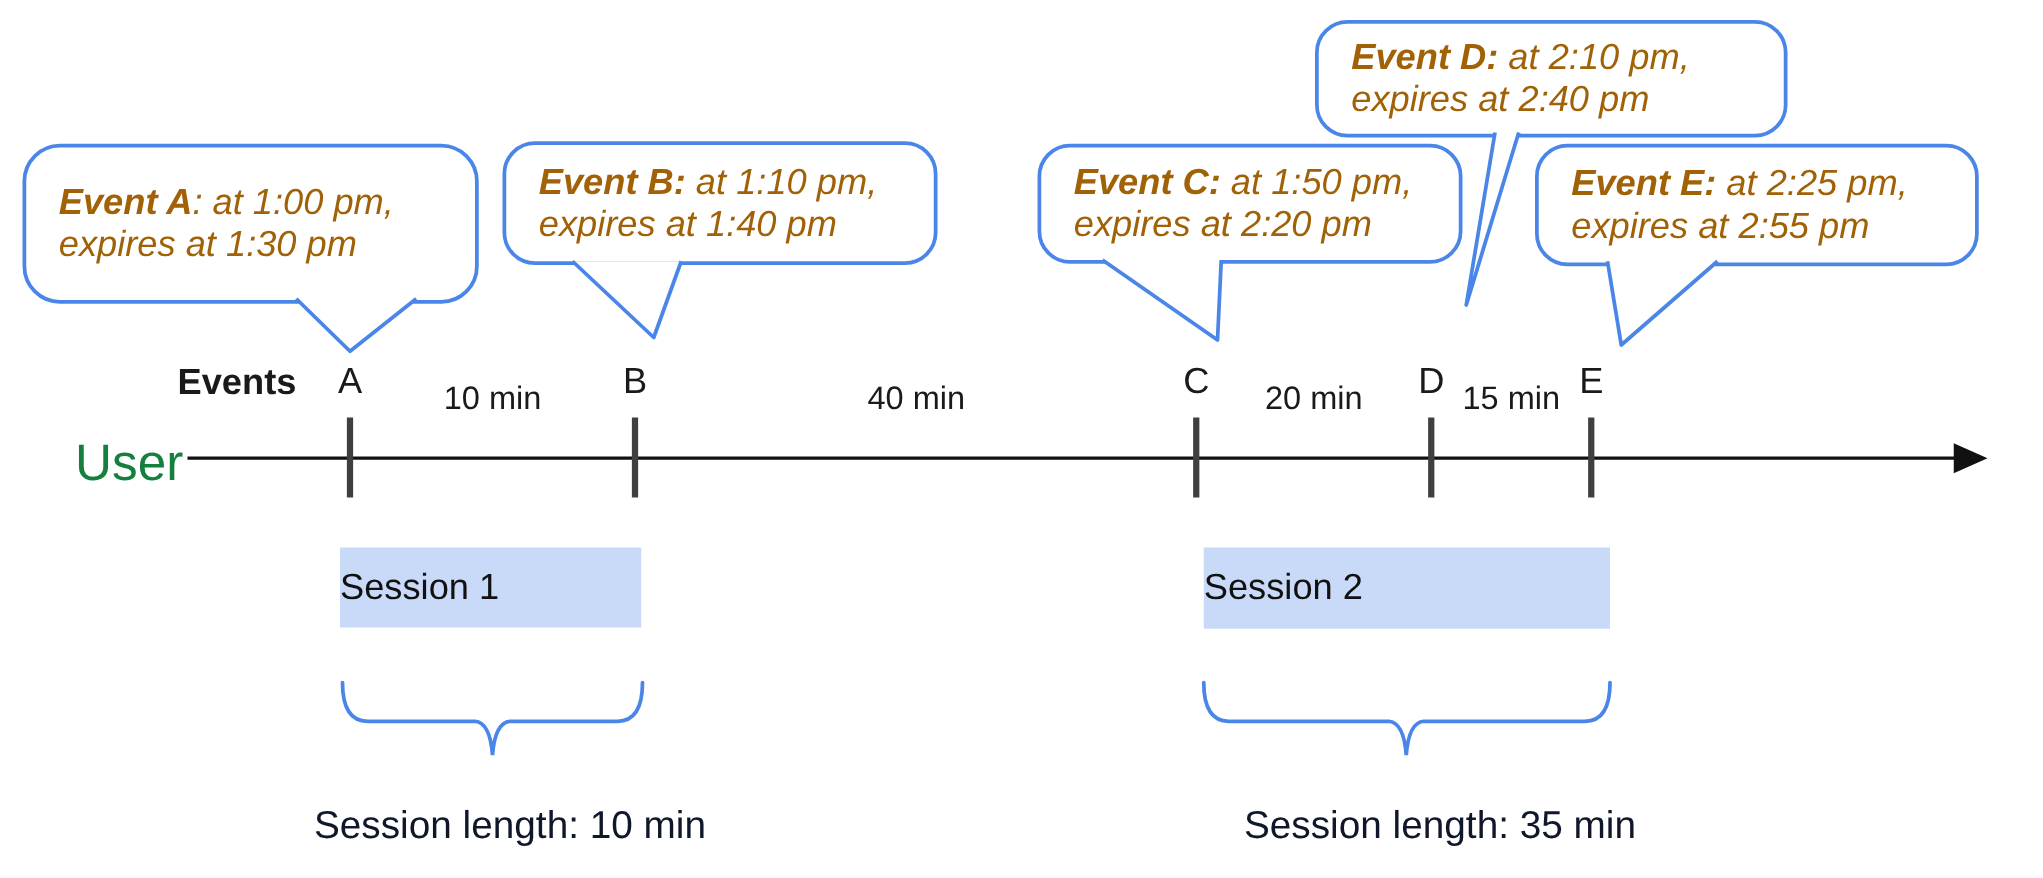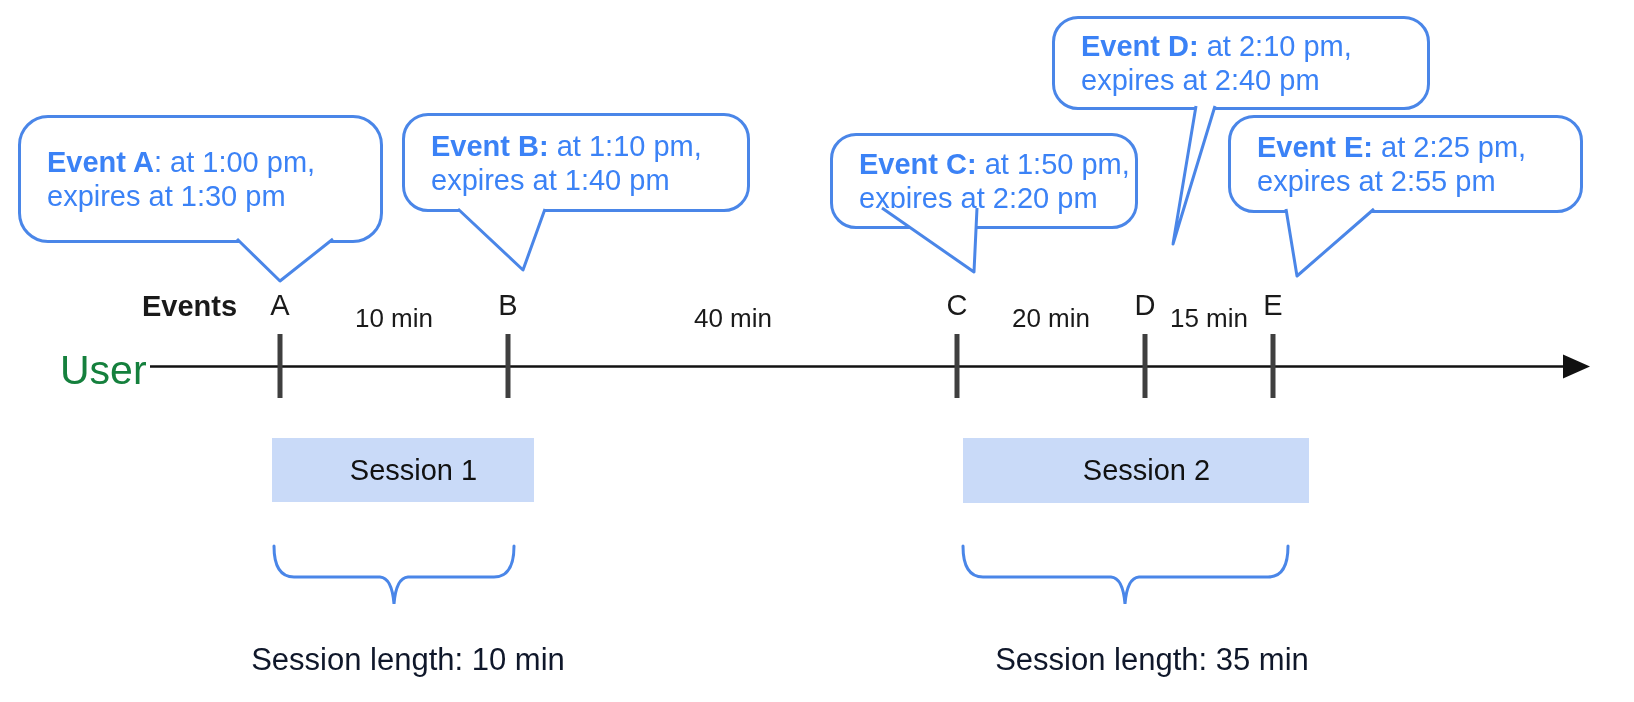--- a/index.html
+++ b/index.html
@@ -12,26 +12,26 @@
   }
   .overlay{position:absolute;left:0;top:0;width:1634px;height:702px;z-index:3;pointer-events:none;}
   .bubble{
     position:absolute;z-index:2;
     box-sizing:border-box;
     background:#fff;
     border:3px solid #4a86e8;
     border-radius:26px;
     display:flex;flex-direction:column;justify-content:center;
     padding-left:26px;
-    font-size:29px;line-height:34px;color:#3b82f6;
+    font-size:29px;line-height:34px;color:#a16207;font-style:italic;
   }
   .bubble b{font-weight:bold;}
   .bubble-a{left:18px;top:115px;width:365px;height:128px;border-radius:30px;}
   .bubble-b{left:402px;top:113px;width:348px;height:99px;}
-  .bubble-c{left:830px;top:115px;width:308px;height:96px;margin-top:18px;}
+  .bubble-c{left:830px;top:115px;width:340px;height:96px;}
   .bubble-d{left:1052px;top:16px;width:378px;height:94px;}
   .bubble-e{left:1228px;top:115px;width:355px;height:98px;}
   .axis-user{
     position:absolute;left:60px;top:347px;z-index:2;
     font-size:41px;color:#15803d;
   }
   .axis-events{
     position:absolute;left:142px;top:290px;z-index:2;
     font-size:29px;color:#1a1a1a;font-weight:bold;
   }
@@ -41,22 +41,22 @@
     font-size:29px;color:#1a1a1a;
   }
   .interval{
     position:absolute;top:303px;z-index:2;
     transform:translateX(-50%);
     font-size:26px;color:#1a1a1a;white-space:nowrap;
   }
   .session-box{
     position:absolute;top:438px;z-index:1;
     background:#c9daf8;
-    display:flex;align-items:center;justify-content:center;
-    font-size:29px;color:#111;padding-left:21px;
+    display:flex;align-items:center;
+    font-size:29px;color:#111;
   }
   .session-1{left:272px;width:241px;height:64px;}
   .session-2{left:963px;width:325px;height:65px;}
   .session-length{
     position:absolute;top:642px;z-index:2;
     transform:translateX(-50%);
     font-size:31px;color:#0f172a;white-space:nowrap;
   }
   .sl-1{left:408px;}
   .sl-2{left:1152px;}

